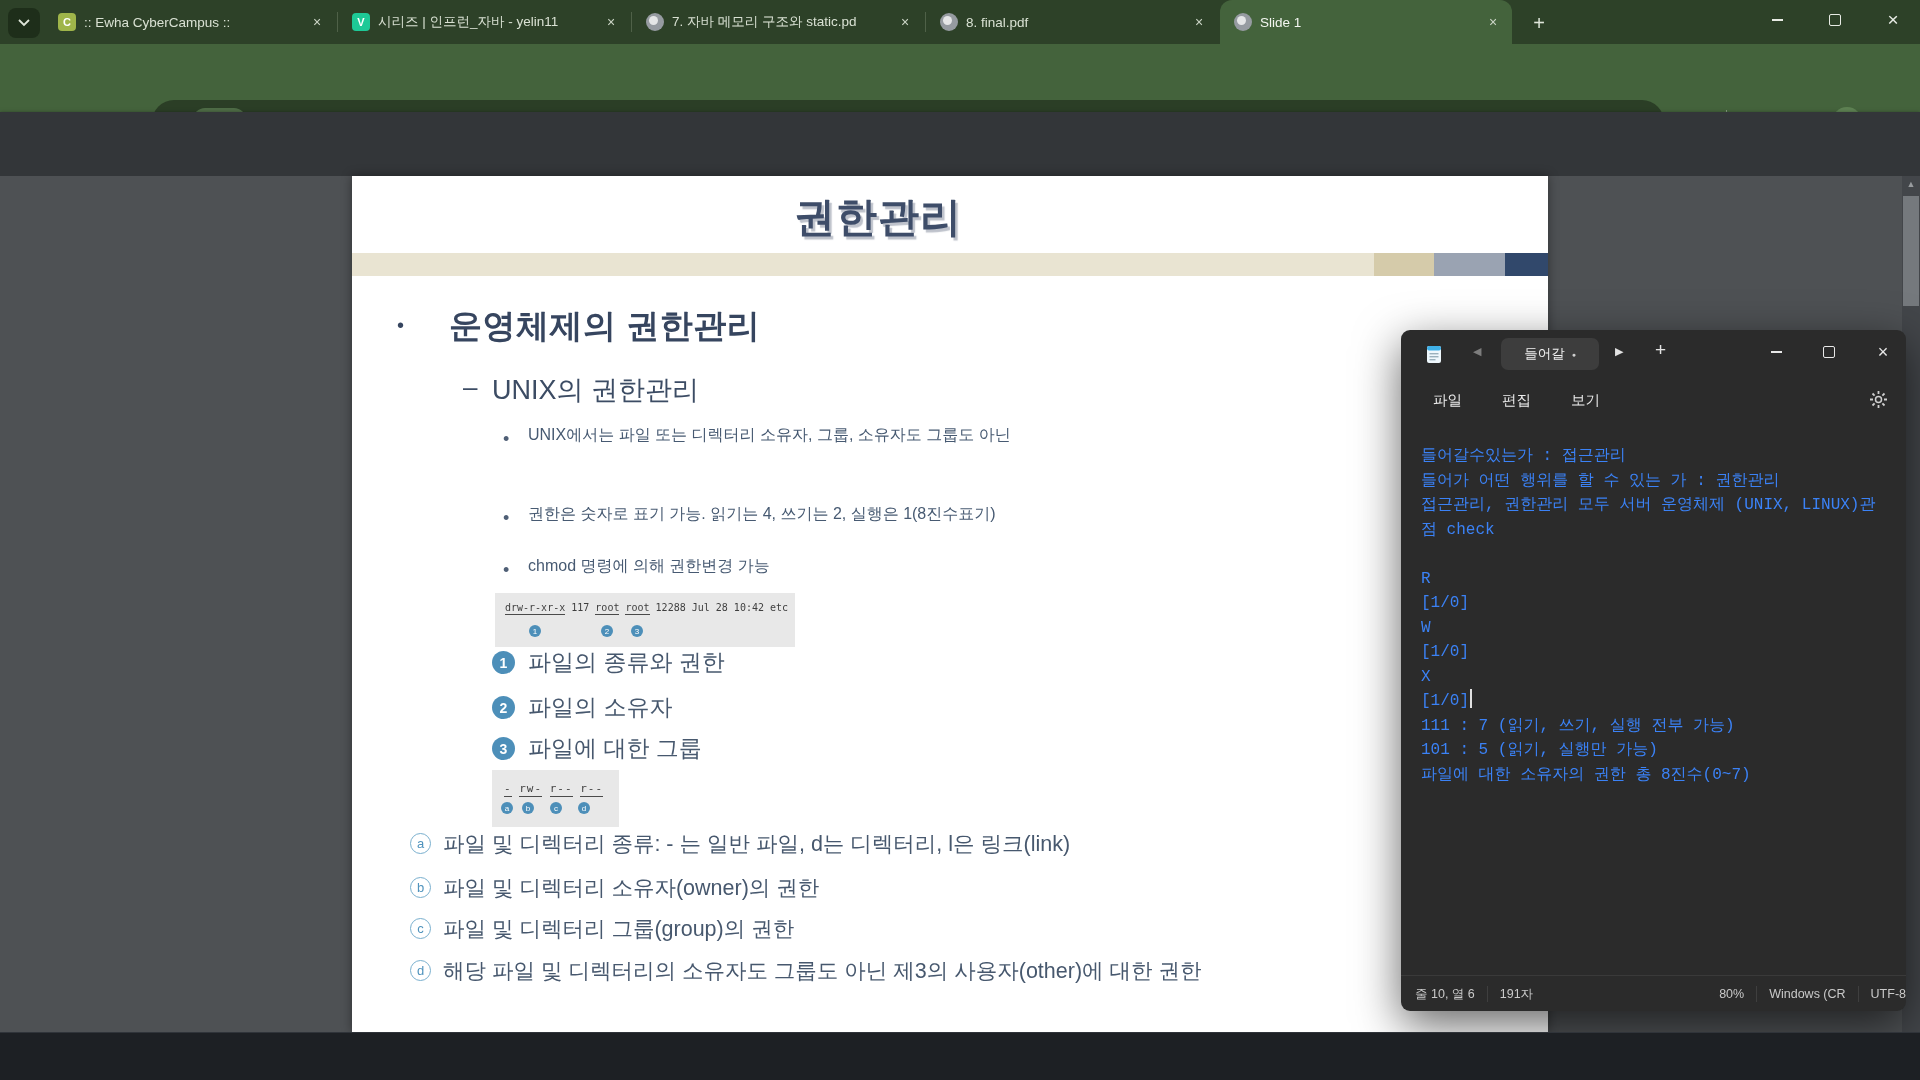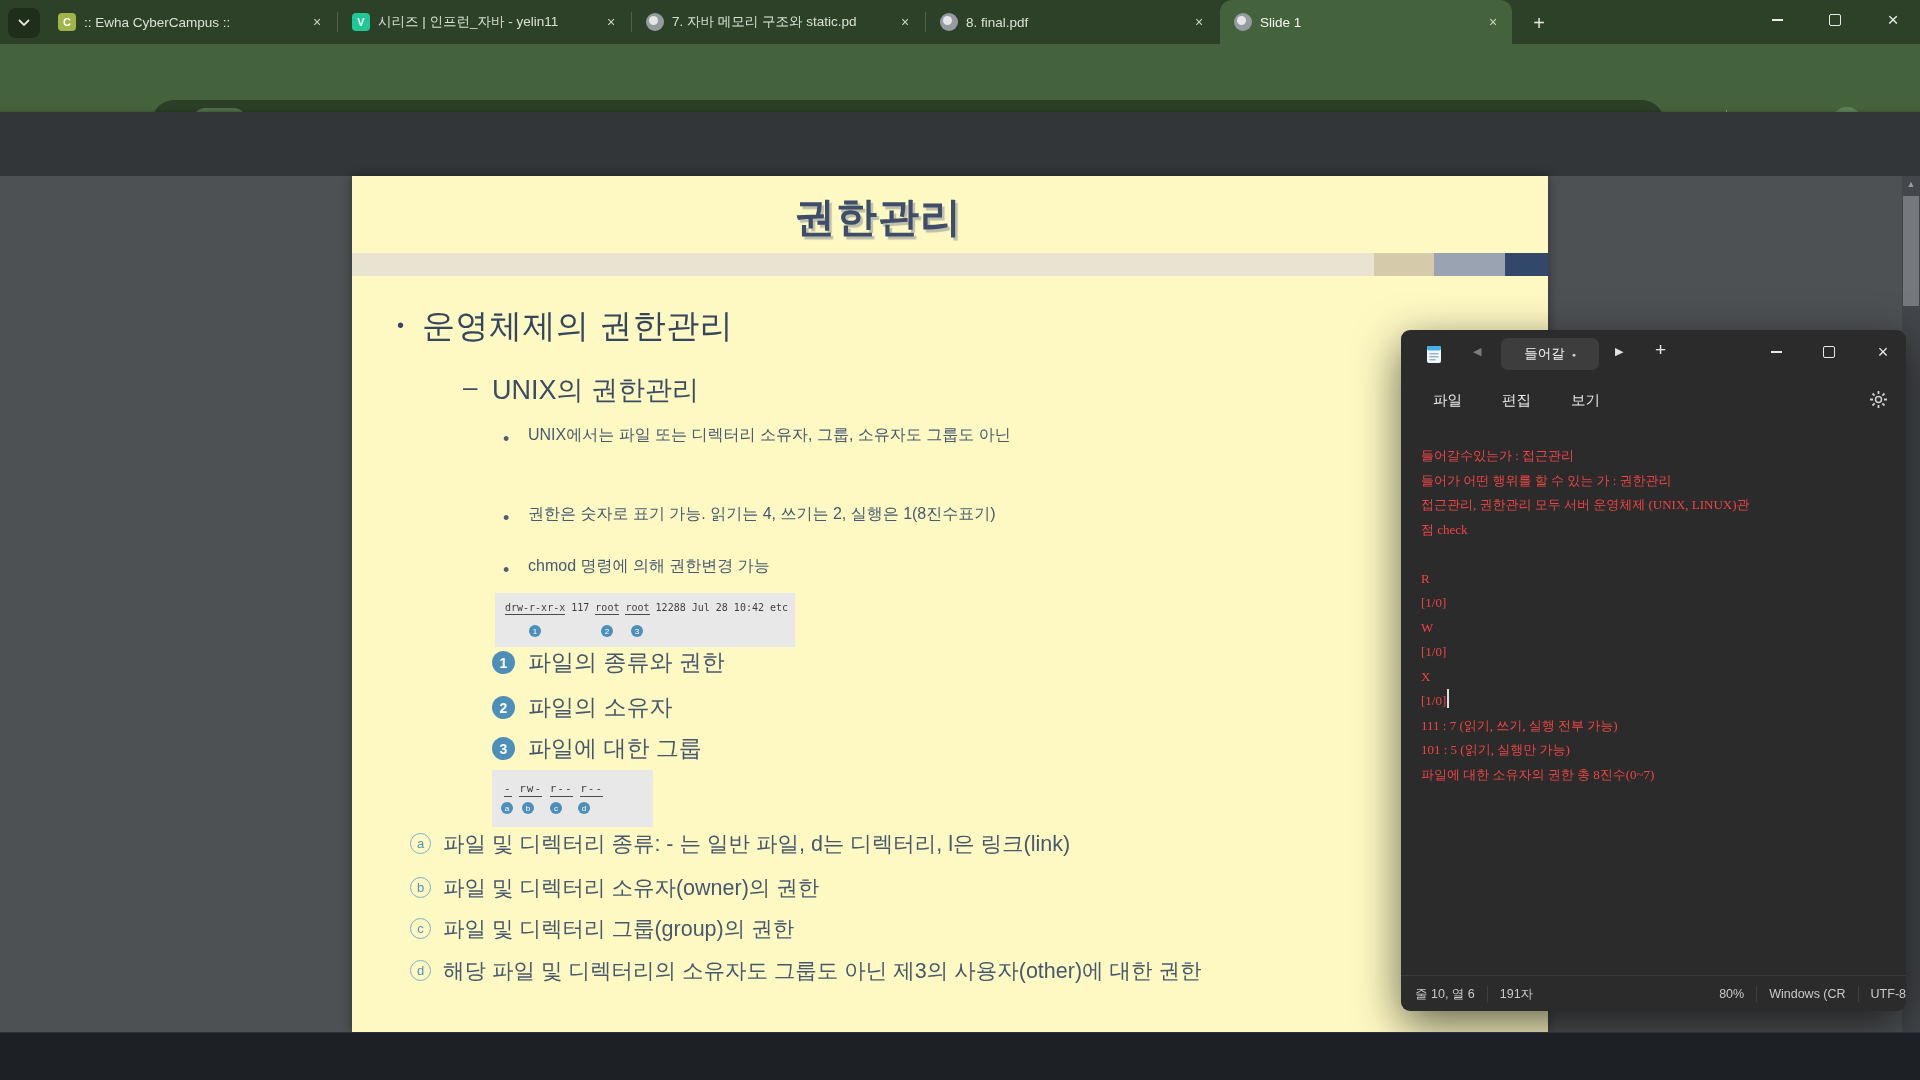--- a/index.html
+++ b/index.html
@@ -33,26 +33,26 @@
   .url{color:#e9eee3;font-size:15.5px;margin-left:14px;white-space:nowrap;flex:1;overflow:hidden;}
   
   .pdfbar{left:0;top:112px;width:1920px;height:64px;background:#333639;box-shadow:0 1px 4px rgba(0,0,0,.5);}
   .pdfbar .lbl{color:#e9ebec;font-size:15px;}
   .pbox{background:#1b1d1e;border-radius:3px;color:#f0f1f2;font-size:14.5px;display:flex;
     align-items:center;justify-content:center;}
   .vsep{width:1px;height:24px;background:#55595c;top:132px;}
   .toolglyph{color:#e3e5e7;font-size:20px;}
   
   .pdfarea{left:0;top:176px;width:1920px;height:856px;background:#4e5154;}
-  .page{left:352px;top:176px;width:1196px;height:856px;background:#fef9c3;box-shadow:0 0 10px rgba(0,0,0,.4);overflow:hidden;}
+  .page{left:352px;top:176px;width:1196px;height:856px;background:#ffffff;box-shadow:0 0 10px rgba(0,0,0,.4);overflow:hidden;}
   .s-title{left:0;top:14px;width:1052px;text-align:center;font-size:41px;font-weight:800;color:#3e4d69;
     text-shadow:2.5px 2.5px 1px rgba(110,120,140,.45);letter-spacing:1px;}
   .deco{top:77px;height:23px;}
   .h1b{font-size:20px;color:#36455f;}
-  .h1t{font-size:33px;font-weight:400;color:#36455f;letter-spacing:.5px;}
+  .h1t{font-size:33px;font-weight:700;color:#36455f;letter-spacing:.5px;margin-left:27px;}
   .h2d{font-size:26px;color:#3c4c64;}
   .h2t{font-size:27px;color:#3c4c64;}
   .bb{font-size:18px;color:#4f5f76;}
   .bt{font-size:16px;color:#475a72;white-space:nowrap;}
   .codebox{background:#e8e8e8;font-family:"DejaVu Sans Mono","Liberation Mono",monospace;color:#3f3f3f;}
   .cl{position:absolute;left:10px;top:9px;font-size:10px;white-space:pre;}
   .cl2{position:absolute;left:12px;top:12px;font-size:11px;letter-spacing:1px;white-space:pre;}
   .useg{border-bottom:1px solid #4a4a4a;padding-bottom:1px;}
   .mfill{position:absolute;width:12px;height:12px;border-radius:50%;background:#4d8fb9;color:#fff;
     font-size:8px;display:flex;align-items:center;justify-content:center;font-family:"Liberation Sans",sans-serif;}
@@ -68,22 +68,22 @@
   .sbthumb{left:1903px;top:196px;width:16px;height:110px;background:#75797d;}
   
   .notepad{left:1401px;top:330px;width:505px;height:681px;background:#2b2b2b;border-radius:9px;
     box-shadow:0 14px 46px rgba(0,0,0,.6);overflow:hidden;}
   .np-tab{left:100px;top:8px;width:98px;height:32px;background:#3d3d3d;border-radius:7px;
     display:flex;align-items:center;justify-content:center;gap:7px;}
   .np-tab .t{color:#f0f0f0;font-size:13.5px;}
   .np-tab .d{color:#cfcfcf;font-size:7px;}
   .np-menu{top:48px;height:44px;display:flex;align-items:center;color:#ececec;font-size:14.5px;}
   .np-menu span{margin-left:24px;padding:4px 8px;border-radius:5px;}
-  .np-lines{left:20px;top:114px;width:468px;font-family:Liberation Serif, serif;
-    font-size:13px;line-height:24.5px;color:#ef4444;}
+  .np-lines{left:20px;top:114px;width:468px;font-family:Liberation Mono, monospace;
+    font-size:16px;line-height:24.5px;color:#3b82f6;}
   .np-lines div{height:24.5px;white-space:nowrap;}
   .caret{display:inline-block;width:1.5px;height:19px;background:#e0e0e0;vertical-align:-3px;margin-left:1px;}
   .np-status{left:0;top:645px;width:505px;height:36px;border-top:1px solid #3a3a3a;display:flex;
     align-items:center;color:#c9c9c9;font-size:12.5px;}
   .sdiv{width:1px;height:16px;background:#3f3f3f;margin:0 12px;}
   
   .taskbar{left:0;top:1032px;width:1920px;height:48px;background:#1d2024;border-top:1px solid #30343a;box-sizing:border-box;}
 </style>
 </head>
 <body>
@@ -272,21 +272,21 @@
     </div>
     <div class="nrow abs" style="left:140px;top:516px;">
       <span class="ncirc">2</span>
       <span class="ntext">파일의 소유자</span>
     </div>
     <div class="nrow abs" style="left:140px;top:557px;">
       <span class="ncirc">3</span>
       <span class="ntext">파일에 대한 그룹</span>
     </div>
 
-    <div class="codebox abs" style="left:140px;top:594px;width:127px;height:57px;padding-left:34px;">
+    <div class="codebox abs" style="left:140px;top:594px;width:127px;height:57px;">
       <div class="cl2"><span class="useg">-</span> <span class="useg">rw-</span> <span class="useg">r--</span> <span class="useg">r--</span></div>
       <span class="mfill" style="left:9px;top:32px;">a</span>
       <span class="mfill" style="left:30px;top:32px;">b</span>
       <span class="mfill" style="left:58px;top:32px;">c</span>
       <span class="mfill" style="left:86px;top:32px;">d</span>
     </div>
 
     <div class="nrow abs" style="left:58px;top:653px;">
       <span class="lcirc">a</span>
       <span class="ltext">파일 및 디렉터리 종류: - 는 일반 파일, d는 디렉터리, l은 링크(link)</span>

